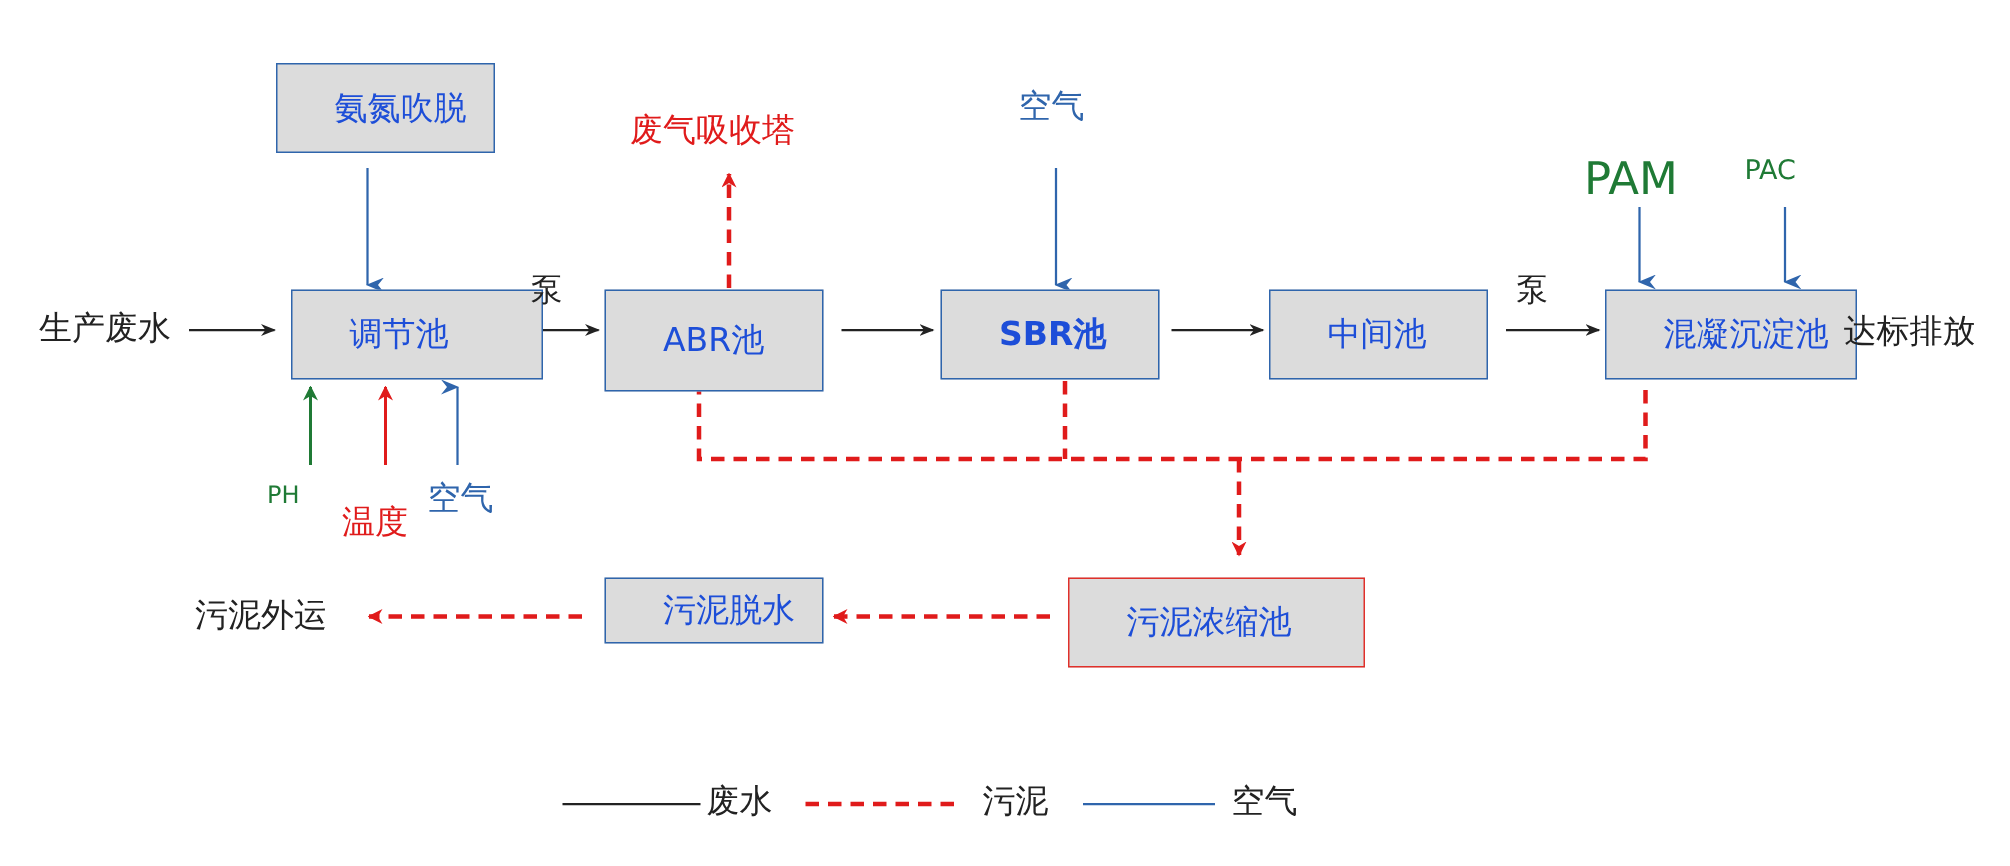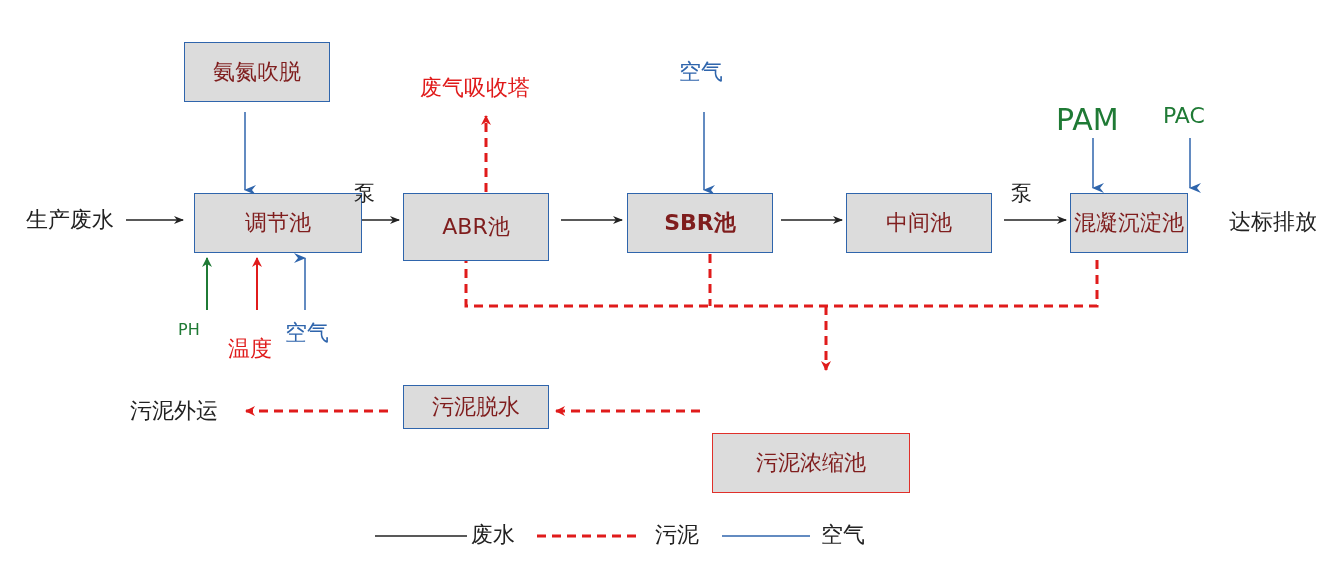--- a/index.html
+++ b/index.html
@@ -1,22 +1,22 @@
 <!DOCTYPE html>
 <html><head>
 <meta charset="utf-8">
 <style>
   html, body { margin:0; padding:0; background:#ffffff; }
   body { width:1340px; height:577px; position:relative; overflow:hidden;
          font-family:"DejaVu Sans", "Liberation Sans", sans-serif; }
   #diagram { position:absolute; left:0; top:0; }
   .box { position:absolute; box-sizing:border-box; background:#dcdcdc;
          border:1.5px solid #2f65ac; display:flex; align-items:center;
-         justify-content:center; font-size:22px; color:#7f1d1d; }
-  .box.red { border-color:#e0302a;margin-top:48px; }
+         justify-content:flex-start; font-size:22px; color:#1d4ed8;padding-left:38px; }
+  .box.red { border-color:#e0302a; }
   .lbl { position:absolute; font-size:22px; white-space:nowrap; line-height:1; }
   .dark { color:#222; }
   .green { color:#1f7a35; }
   .red-t { color:#e01b1b;margin-top:16px; }
   .blue-t { color:#2f65ac; }
 </style>
 </head>
 <body>
 
 <svg id="diagram" width="1340" height="577">
@@ -75,37 +75,37 @@
   </div>
 <div class="box" style="left:403px;top:193px;width:146px;height:68px;">
     <span>ABR池</span>
   </div>
 <div class="box" style="left:627px;top:193px;width:146px;height:60px;font-weight:bold;">
     <span>SBR池</span>
   </div>
 <div class="box" style="left:846px;top:193px;width:146px;height:60px;">
     <span>中间池</span>
   </div>
-<div class="box" style="left:1070px;top:193px;width:118px;height:60px;">
+<div class="box" style="left:1070px;top:193px;width:168px;height:60px;">
     <span>混凝沉淀池</span>
   </div>
 <div class="box red" style="left:712px;top:385px;width:198px;height:60px;">
     <span>污泥浓缩池</span>
   </div>
 <div class="box" style="left:403px;top:385px;width:146px;height:44px;">
     <span>污泥脱水</span>
   </div>
 
 <div class="lbl dark" style="left:26px;top:209px;">生产废水</div>
 <div class="lbl dark" style="left:354px;top:183px;font-size:21px;">泵</div>
 <div class="lbl dark" style="left:1011px;top:183px;font-size:21px;">泵</div>
 <div class="lbl red-t" style="left:420px;top:61px;">废气吸收塔</div>
 <div class="lbl blue-t" style="left:679px;top:61px;">空气</div>
 <div class="lbl green" style="left:1056px;top:105px;font-size:30px;">PAM</div>
-<div class="lbl green" style="left:1163px;top:105px;font-size:22px;">PAC</div>
+<div class="lbl green" style="left:1163px;top:105px;font-size:18px;">PAC</div>
 <div class="lbl dark" style="left:1229px;top:211px;">达标排放</div>
 <div class="lbl green" style="left:178px;top:322px;font-size:16px;">PH</div>
 <div class="lbl red-t" style="left:228px;top:322px;">温度</div>
 <div class="lbl blue-t" style="left:285px;top:322px;">空气</div>
 <div class="lbl dark" style="left:130px;top:400px;">污泥外运</div>
 
 <div>
   <div class="lbl dark" style="left:471px;top:524px;">废水</div>
   <div class="lbl dark" style="left:655px;top:524px;">污泥</div>
   <div class="lbl dark" style="left:821px;top:524px;">空气</div>

